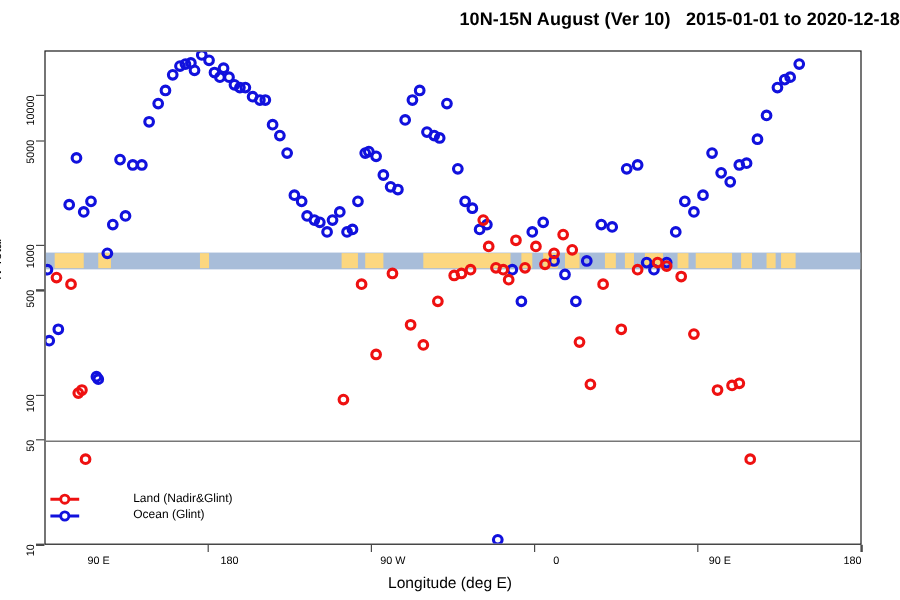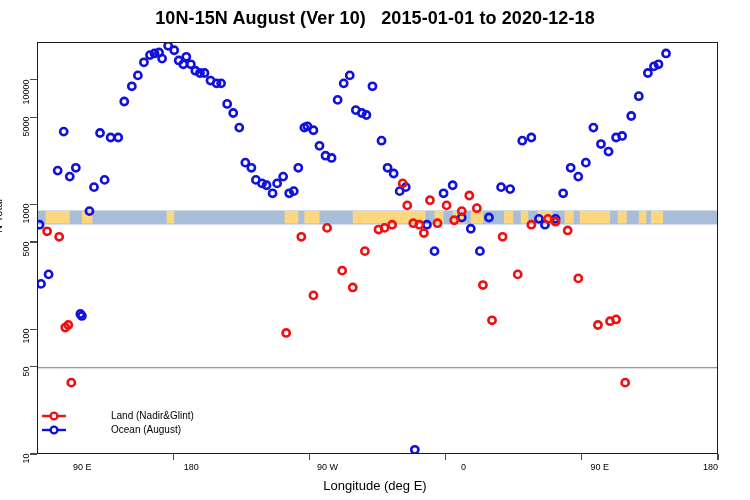--- a/index.html
+++ b/index.html
@@ -18,22 +18,22 @@
     position: relative;
     width: 750px;
     height: 500px;
     background: #ffffff;
   }
   #chart-title {
     position: absolute;
     left: 0;
     top: 8px;
     width: 750px;
-    text-align: center;
-    font-size: 18px;
+    text-align: right;
+    font-size: 15px;
     font-weight: bold;
     letter-spacing: 0.1px;
     white-space: pre;
   }
   #plot-area {
     position: absolute;
     left: 37px;
     top: 42px;
     width: 681px;
     height: 412px;
@@ -333,17 +333,17 @@
             <line x1="1" y1="7" x2="25" y2="7" stroke="#ee1111" stroke-width="2.4"></line>
             <circle cx="13" cy="7" r="3.4" fill="#ffffff" stroke="#ee1111" stroke-width="2.4"></circle>
           </svg></span>
         <span class="legend-text">Land (Nadir&amp;Glint)</span>
       </div>
       <div class="legend-row">
         <span class="legend-sym"><svg width="26" height="14">
             <line x1="1" y1="7" x2="25" y2="7" stroke="#1111dd" stroke-width="2.4"></line>
             <circle cx="13" cy="7" r="3.4" fill="#ffffff" stroke="#1111dd" stroke-width="2.4"></circle>
           </svg></span>
-        <span class="legend-text">Ocean (August)</span>
+        <span class="legend-text">Ocean (Glint)</span>
       </div>
     </div>
 
 </div>
 
 </body></html>

